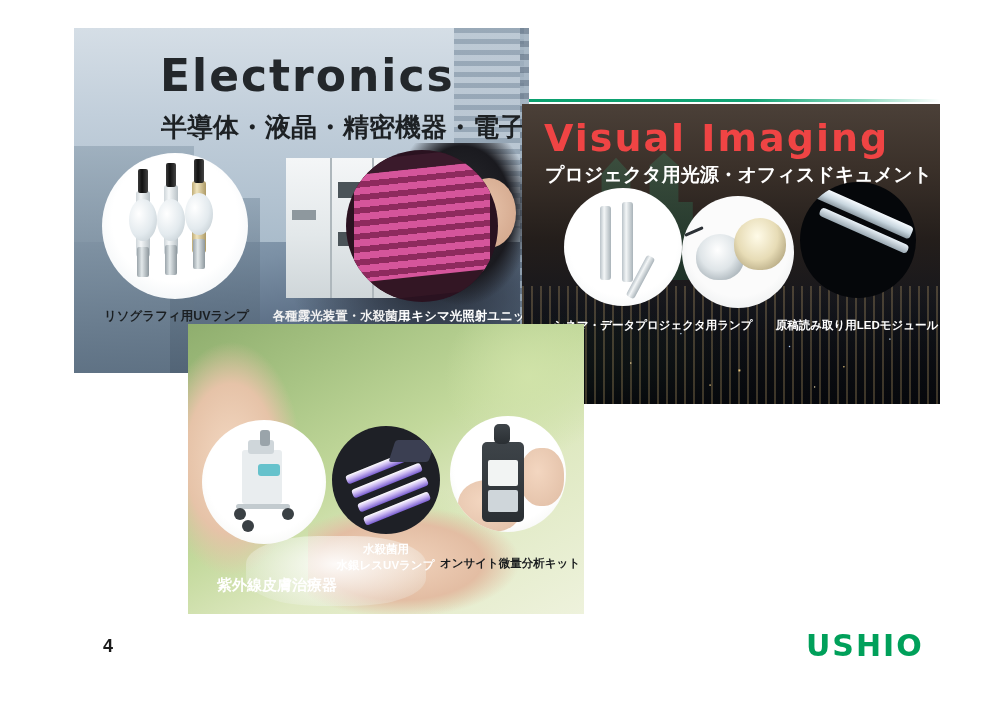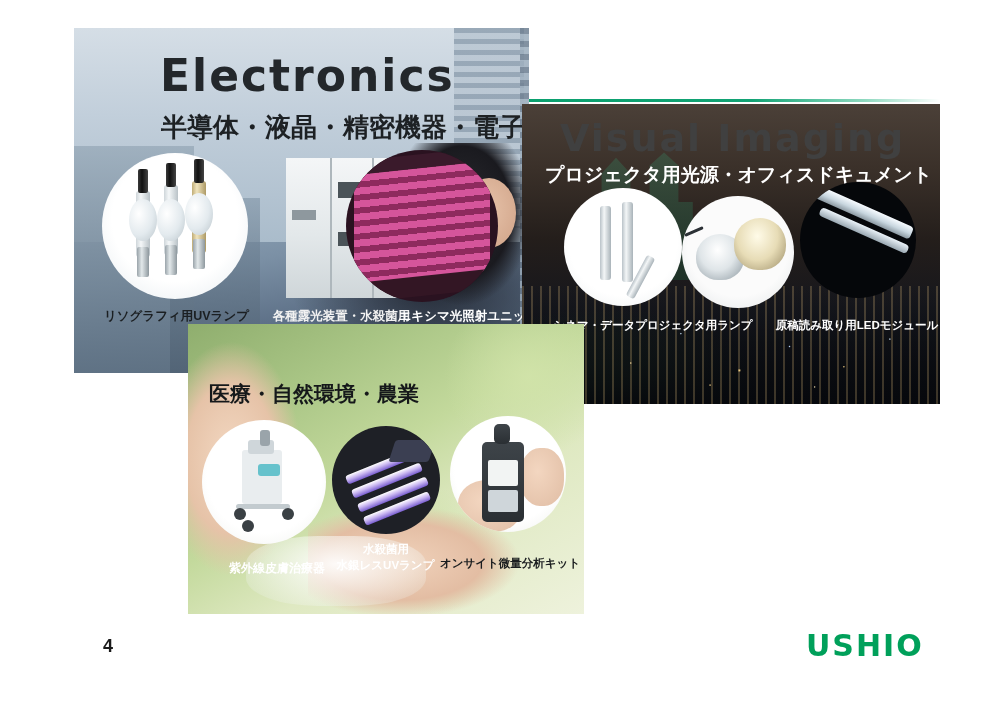--- a/index.html
+++ b/index.html
@@ -125,21 +125,21 @@
       radial-gradient(circle 2px at 12% 40%, #ffd98a, transparent 60%),
       radial-gradient(circle 2px at 26% 62%, #ffe1a2, transparent 60%),
       radial-gradient(circle 2px at 38% 30%, #cfe6ff, transparent 60%),
       radial-gradient(circle 3px at 52% 70%, #ffd98a, transparent 60%),
       radial-gradient(circle 2px at 64% 44%, #bcd9ff, transparent 60%),
       radial-gradient(circle 2px at 77% 66%, #ffd98a, transparent 60%),
       radial-gradient(circle 2px at 88% 36%, #cfe6ff, transparent 60%),
       radial-gradient(circle 2px at 45% 86%, #ffd98a, transparent 60%),
       radial-gradient(circle 2px at 70% 88%, #ffeab8, transparent 60%);
   }
-  #visual .title{left:38px;top:12px;font-size:38px;color:#404040;}
+  #visual .title{left:22px;top:12px;font-size:38px;color:#ef4444;}
   #visual .subtitle{left:23px;top:58px;font-size:19px;color:#ffffff;letter-spacing:0;}
 
   #vi-c1{left:42px;top:84px;width:118px;height:118px;
     background:radial-gradient(circle at 50% 45%, #ffffff 62%, #f4f6f7 82%, rgba(244,246,247,.2) 100%);}
   #vi-c2{left:160px;top:92px;width:112px;height:112px;
     background:radial-gradient(circle at 50% 45%, #fbfbfb 60%, #eceeef 82%, rgba(236,238,239,.2) 100%);}
   #vi-c3{left:278px;top:78px;width:116px;height:116px;background:#05070a;}
 
   .vi-lamp{position:absolute;width:11px;border-radius:3px;
     background:linear-gradient(90deg,#b9c2c8,#f3f6f7 38%,#a9b3b9);}
@@ -182,21 +182,21 @@
     background:radial-gradient(circle at 50% 45%, #ffffff 62%, #f5f6f4 82%, rgba(245,246,244,.2) 100%);}
 
   .ls-cart{position:absolute;background:#e9edef;border-radius:3px;}
   .ls-wheel{position:absolute;width:12px;height:12px;border-radius:50%;background:#3a4044;}
   .uvtube{position:absolute;height:9px;border-radius:3px;
     background:linear-gradient(180deg,#ffffff,#cdbbf2 45%,#7a5fd0);transform:rotate(-22deg);}
   .ls-device{position:absolute;background:linear-gradient(180deg,#3e4449,#2a2f33);border-radius:5px;}
   .ls-screen{position:absolute;background:#f2f4f3;border-radius:2px;}
   .ls-hand{position:absolute;background:radial-gradient(ellipse at 40% 40%, #f3d6c0, #e0bda4);border-radius:45%;}
 
-  #life .cap1{left:-6px;top:236px;width:190px;font-size:12px;color:#ffffff;font-family:Liberation Serif, serif;}
+  #life .cap1{left:-6px;top:252px;width:190px;font-size:15px;color:#ffffff;font-family:Liberation Serif, serif;}
   #life .cap2a{left:128px;top:218px;width:140px;font-size:11.5px;color:#ffffff;}
   #life .cap2b{left:120px;top:234px;width:155px;font-size:11.5px;color:#ffffff;}
   #life .cap3{left:252px;top:232px;width:140px;font-size:11.5px;color:#1a1d1f;}
 
   
   .page-num{position:absolute;left:103px;top:636px;font-size:18px;color:#1a1a1a;font-weight:700;}
   .logo{
     position:absolute;left:806px;top:628px;
     font-size:30px;font-weight:800;color:#00A05A;letter-spacing:2px;
     font-family:"DejaVu Sans","Liberation Sans",sans-serif;
@@ -295,21 +295,20 @@
     <div class="cap cap2">原稿読み取り用LEDモジュール</div>
   </div>
 
   <div class="panel" id="life">
     <div class="bg">
       <div class="ls-baby"></div>
       <div class="ls-arm"></div>
       <div class="ls-cloth"></div>
     </div>
 
-    <div class="subtitle">医療・自然環境・農業</div>
 
     <div class="circ" id="ls-c1">
       <div class="ls-cart" style="left:40px;top:30px;width:40px;height:54px;"></div>
       <div class="ls-cart" style="left:46px;top:20px;width:26px;height:14px;background:#cfd6da;"></div>
       <div class="ls-cart" style="left:58px;top:10px;width:10px;height:16px;background:#9aa4aa;"></div>
       <div class="ls-cart" style="left:56px;top:44px;width:22px;height:12px;background:#66c2cc;"></div>
       <div class="ls-cart" style="left:34px;top:84px;width:54px;height:5px;background:#c3cbcf;"></div>
       <div class="ls-wheel" style="left:32px;top:88px;"></div>
       <div class="ls-wheel" style="left:80px;top:88px;"></div>
       <div class="ls-wheel" style="left:40px;top:100px;"></div>

